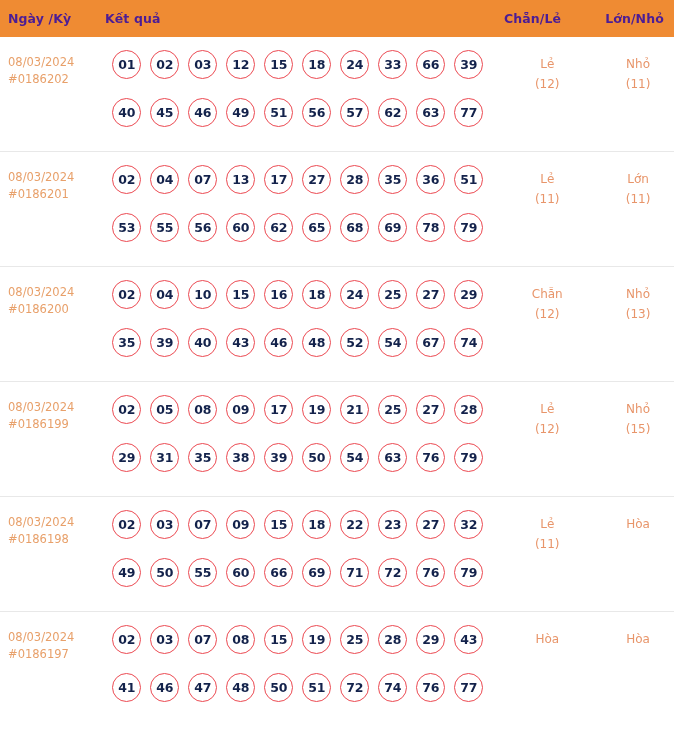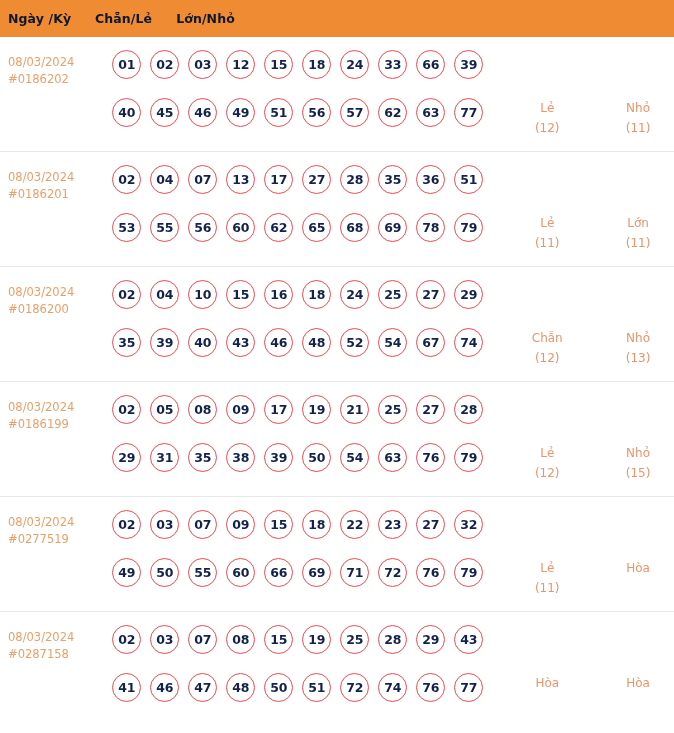--- a/index.html
+++ b/index.html
@@ -21,29 +21,29 @@
     overflow: hidden;
   }
 
   
   .table-header {
     height: 37px;
     flex: 0 0 37px;
     background: #ef8b33;
     display: flex;
     align-items: center;
-    color: #0f172a;
+    color: #4c1d95;
     font-size: 12.5px;
     font-weight: bold;
     letter-spacing: .1px;
   }
   .th-date     { width: 95px; padding-left: 8px; }
   .th-result   { flex: 1 1 auto; padding-left: 10px; }
-  .th-parity   { width: 75px; }
-  .th-size     { width: 75px; text-align: center; padding-right: 4px; }
+  .th-parity   { width: 75px; text-align: center; }
+  .th-size     { width: 75px; text-align: center; padding-right: 4px; margin-left: 29px; }
 
   
   .table-body { flex: 1 1 auto; }
 
   .result-row {
     display: flex;
     align-items: flex-start;
     height: 115px;
     border-bottom: 1px solid #e8e8e8;
     padding-top: 13px;
@@ -87,32 +87,32 @@
     letter-spacing: -.2px;
   }
 
   .cell-parity, .cell-size {
     width: 75px;
     padding-top: 4px;
     text-align: center;
     color: #e8956a;
     font-size: 12px;
     line-height: 20px;
-    margin-top: 44px;
   }
   .cell-size { padding-right: 0; }
   .verdict-count { display: block; }
 </style>
 </head>
 <body>
 
 <div class="results-table">
 
   <div class="table-header">
     <div class="th-date">Ngày /Kỳ</div>
+    <div class="th-result">Kết quả</div>
     <div class="th-parity">Chẵn/Lẻ</div>
     <div class="th-size">Lớn/Nhỏ</div>
   </div>
 
   <div class="table-body" id="table-body">
       <div class="result-row">
         <div class="cell-date"><span class="date-value">08/03/2024</span><span class="date-id">#0186202</span></div>
         <div class="cell-numbers">
           <div class="ball-line">
             <div class="ball">01</div>
@@ -229,21 +229,21 @@
             <div class="ball">54</div>
             <div class="ball">63</div>
             <div class="ball">76</div>
             <div class="ball">79</div>
           </div>
         </div>
         <div class="cell-parity"><span>Lẻ</span><span class="verdict-count">(12)</span></div>
         <div class="cell-size"><span>Nhỏ</span><span class="verdict-count">(15)</span></div>
       </div>
       <div class="result-row">
-        <div class="cell-date"><span class="date-value">08/03/2024</span><span class="date-id">#0277519</span></div>
+        <div class="cell-date"><span class="date-value">08/03/2024</span><span class="date-id">#0186198</span></div>
         <div class="cell-numbers">
           <div class="ball-line">
             <div class="ball">02</div>
             <div class="ball">03</div>
             <div class="ball">07</div>
             <div class="ball">09</div>
             <div class="ball">15</div>
             <div class="ball">18</div>
             <div class="ball">22</div>
             <div class="ball">23</div>
@@ -260,21 +260,21 @@
             <div class="ball">71</div>
             <div class="ball">72</div>
             <div class="ball">76</div>
             <div class="ball">79</div>
           </div>
         </div>
         <div class="cell-parity"><span>Lẻ</span><span class="verdict-count">(11)</span></div>
         <div class="cell-size"><span>Hòa</span><span class="verdict-count"></span></div>
       </div>
       <div class="result-row">
-        <div class="cell-date"><span class="date-value">08/03/2024</span><span class="date-id">#0287158</span></div>
+        <div class="cell-date"><span class="date-value">08/03/2024</span><span class="date-id">#0186197</span></div>
         <div class="cell-numbers">
           <div class="ball-line">
             <div class="ball">02</div>
             <div class="ball">03</div>
             <div class="ball">07</div>
             <div class="ball">08</div>
             <div class="ball">15</div>
             <div class="ball">19</div>
             <div class="ball">25</div>
             <div class="ball">28</div>

